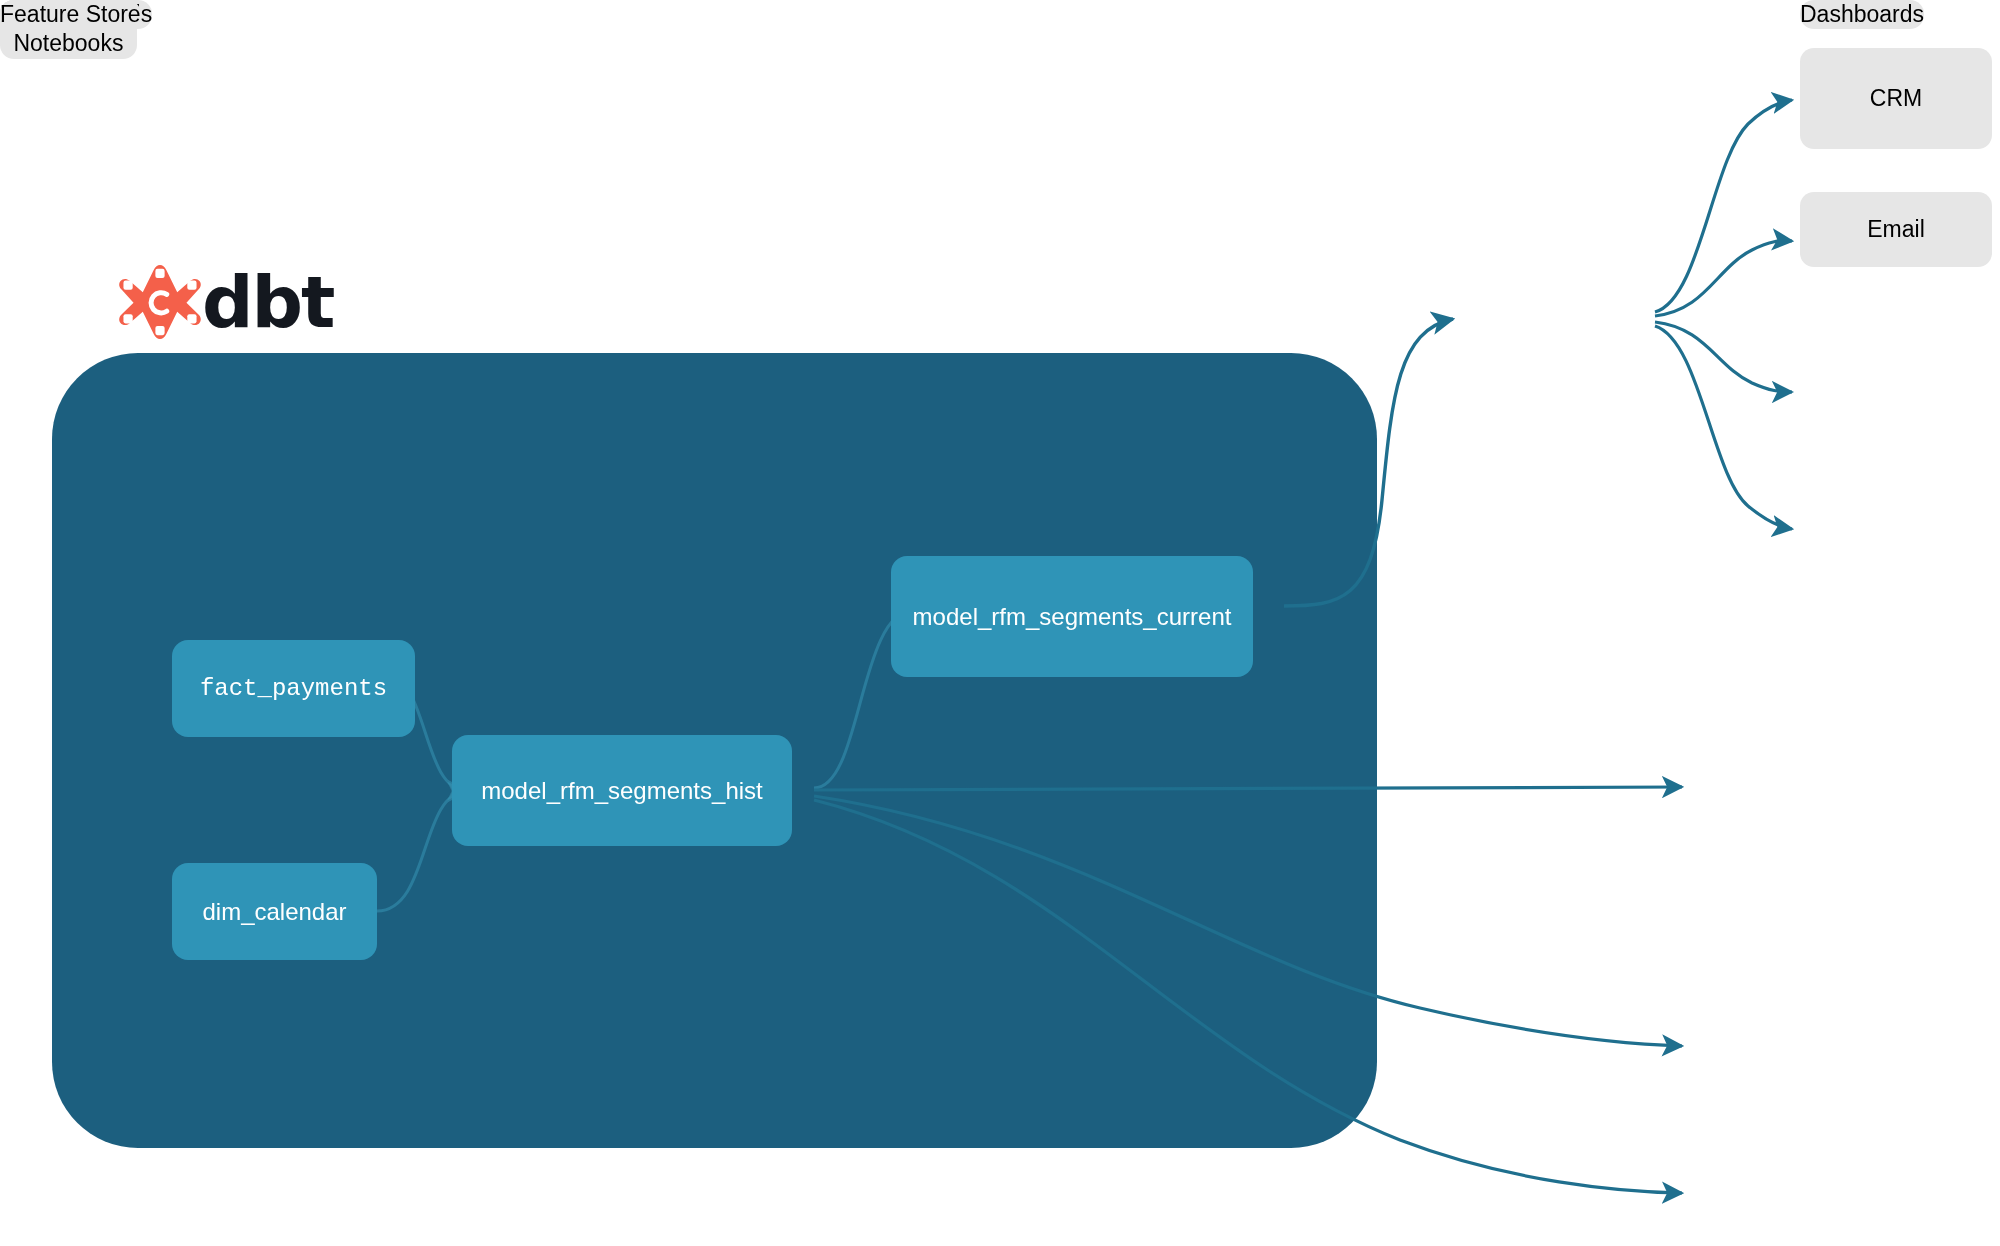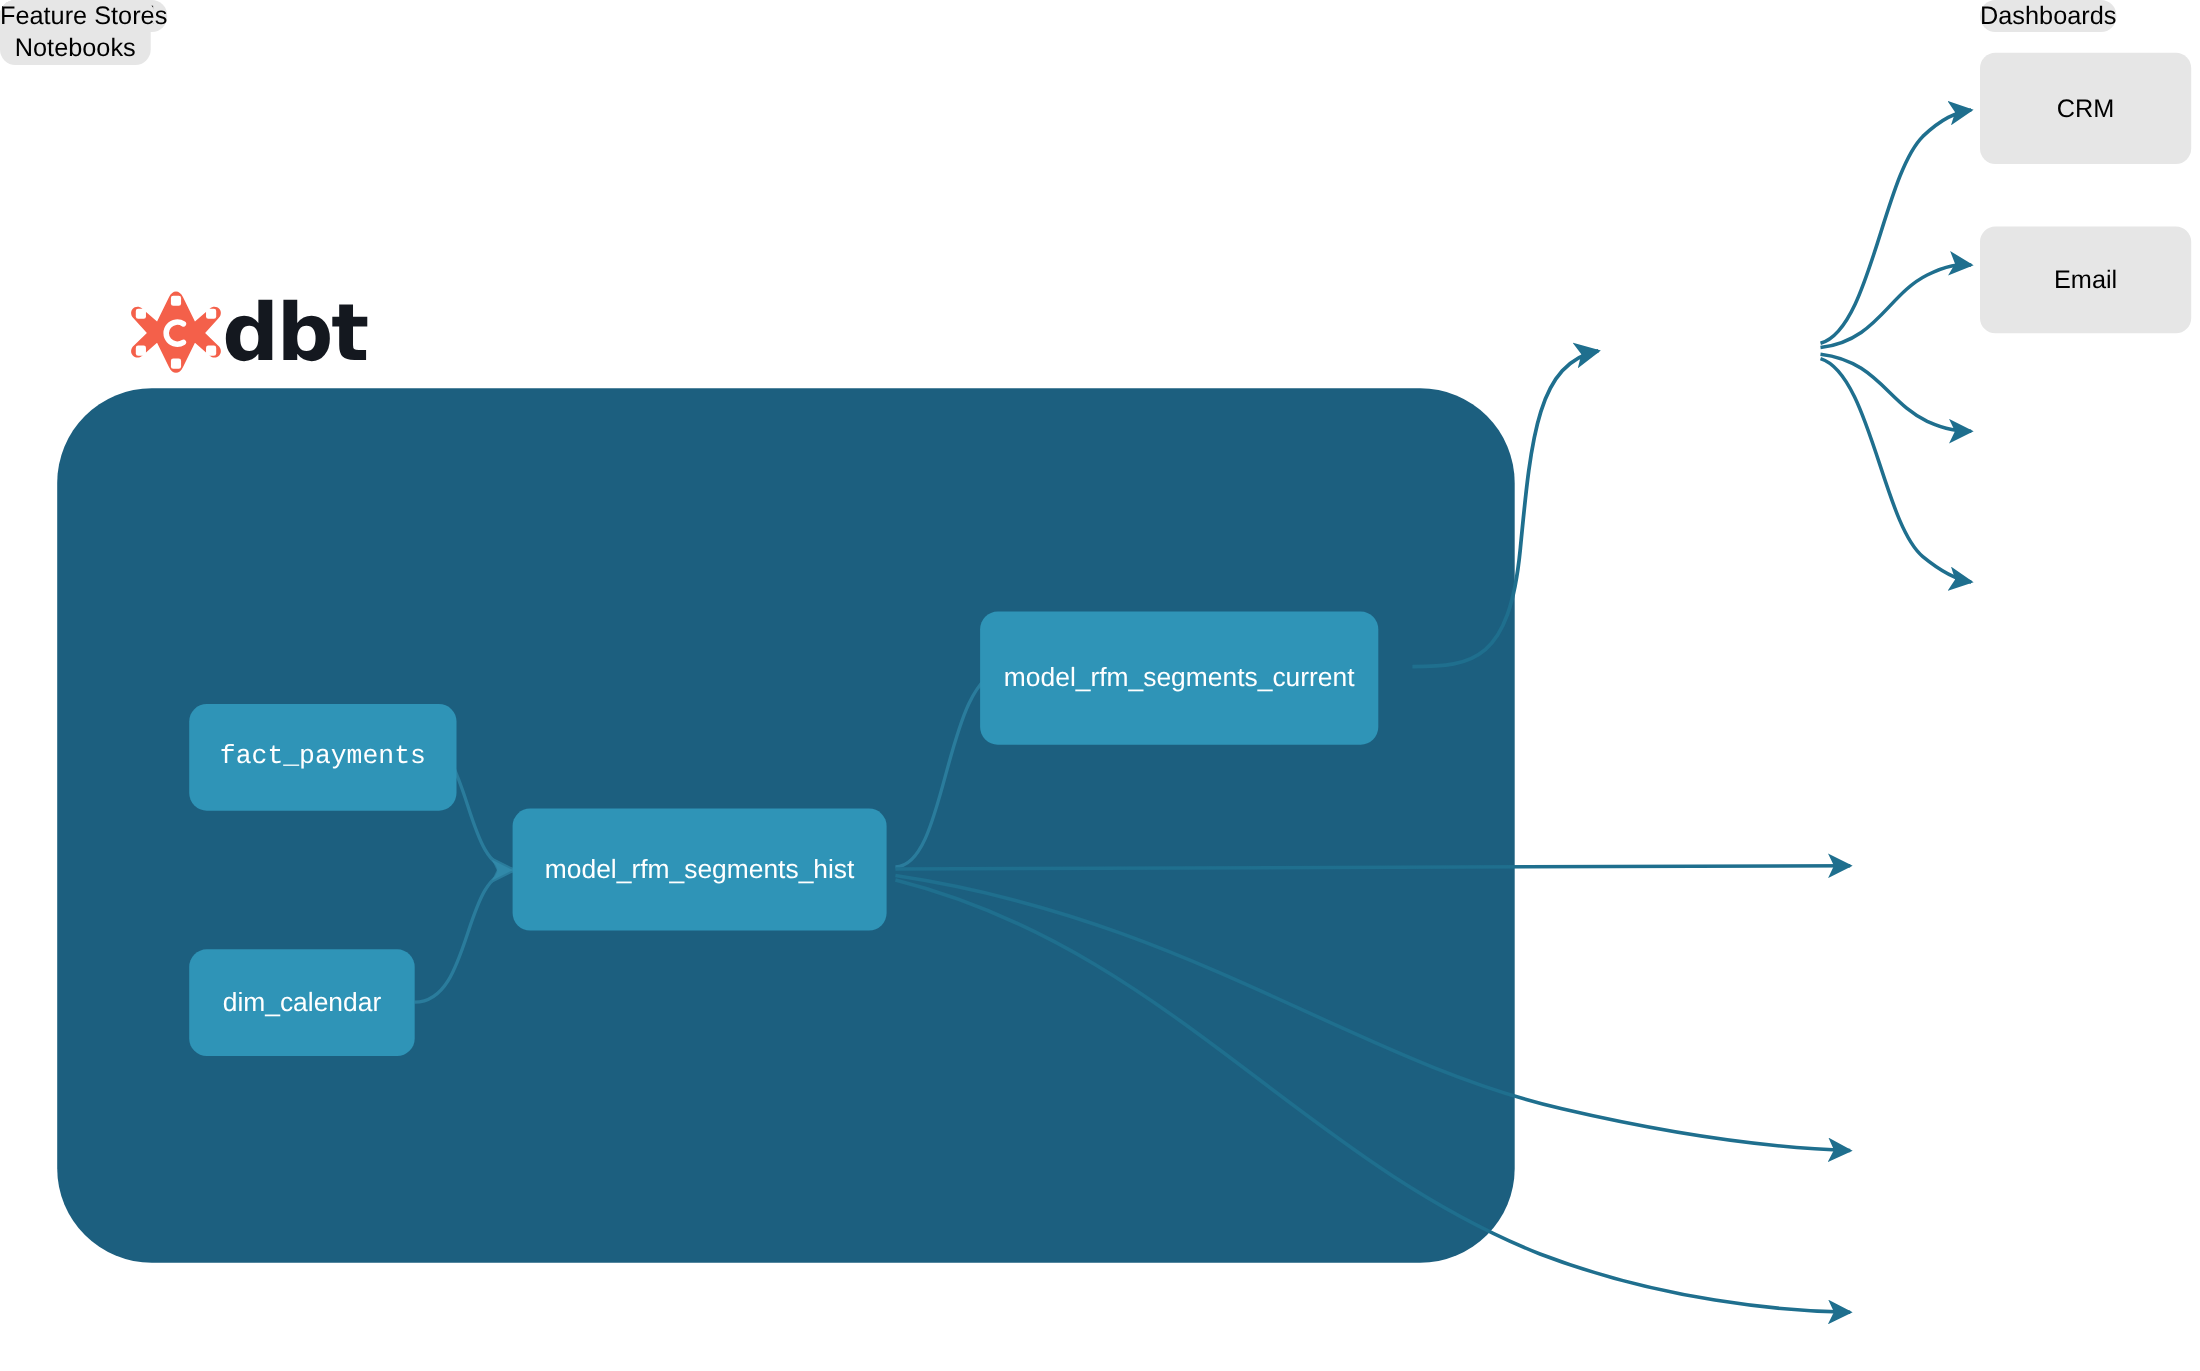--- a/index.html
+++ b/index.html
@@ -83,26 +83,26 @@
   .dest-node {
     background: #e6e6e6;
     color: #000000;
     font-size: 23px;
     border-radius: 14px;
     line-height: 1.28;
   }
 
   #node-fact-payments      { left: 172px;  top: 640px;  width: 243px; height: 97px; font-family: Liberation Mono, monospace; }
   #node-dim-calendar       { left: 172px;  top: 863px;  width: 205px; height: 97px; }
-  #node-rfm-hist           { left: 466px;  top: 735px;  width: 340px; height: 111px; }
+  #node-rfm-hist           { left: 452px;  top: 735px;  width: 340px; height: 111px; }
   #node-rfm-current        { left: 891px;  top: 556px;  width: 362px; height: 121px; }
   #node-reverse-etl        { left: 1461px; top: 270px;  width: 186px; height: 97px; }
 
   #node-crm                { left: 1800px; top: 48px;   width: 192px; height: 101px; }
-  #node-email              { left: 1800px; top: 206px;  width: 192px; height: 97px; }
+  #node-email              { left: 1800px; top: 192px;  width: 192px; height: 75px; }
   #node-advertising        { left: 1800px; top": 0; }
   #node-advertising        { left: 1800px; top: 330px;  width: 192px; height: 101px; }
   #node-sms-push           { left: 1800px; top: 469px;  width: 192px; height: 101px; }
 
   #node-bi-dashboards      { left: 1690px; top: 736px;  width: 188px; height: 102px; }
   #node-ds-notebooks       { left: 1690px; top: 993px;  width: 188px; height: 105px; }
   #node-feature-store      { left: 1690px; top: 1140px; width: 188px; height: 102px; }
 </style>
 </head>
 <body>

